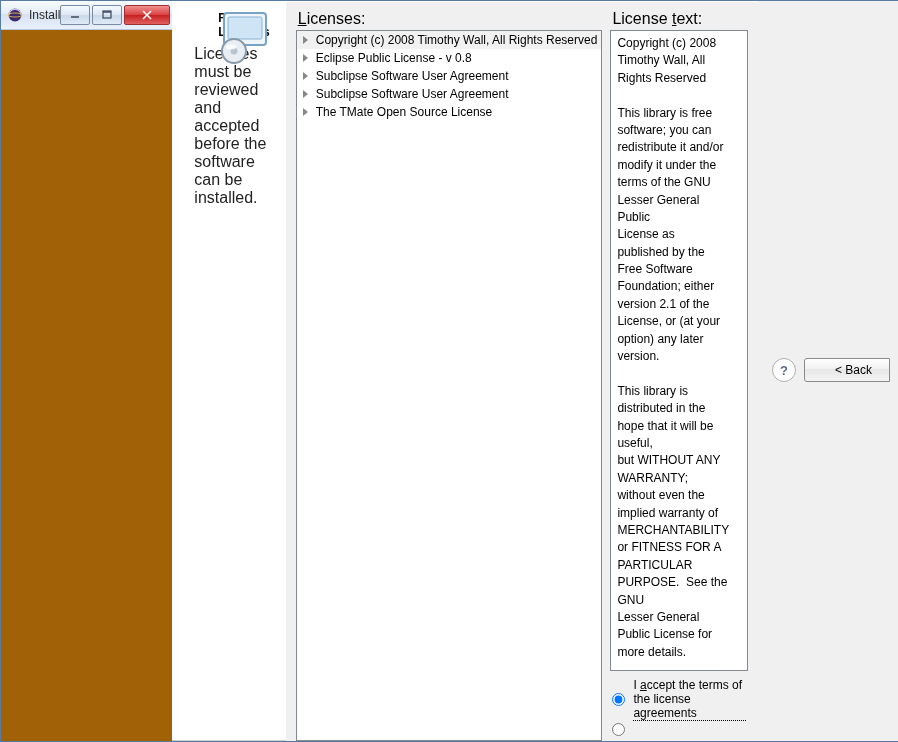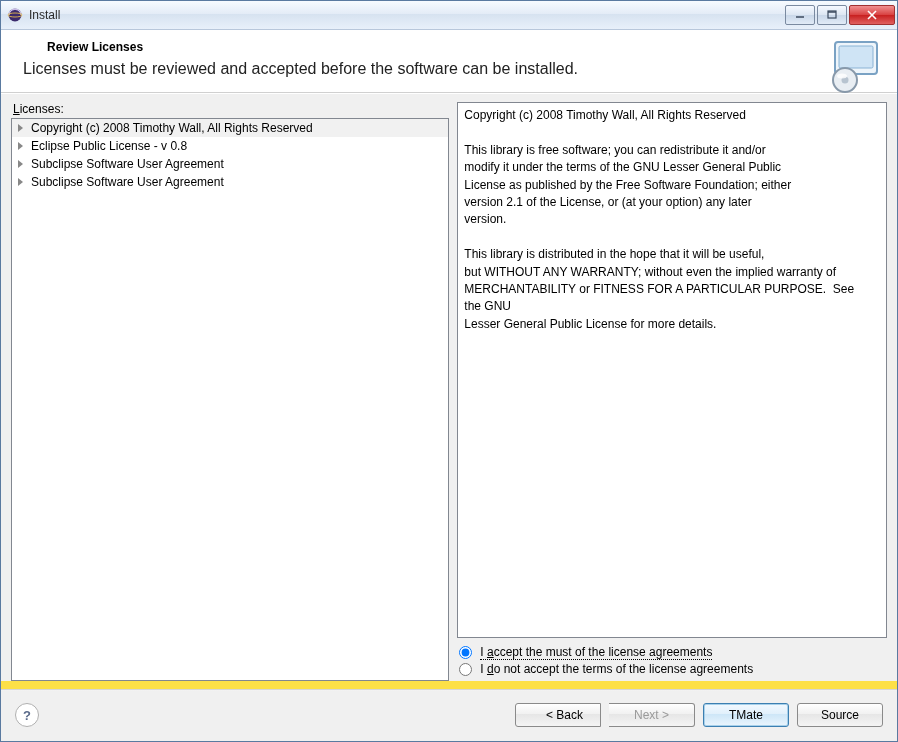--- a/index.html
+++ b/index.html
@@ -9,22 +9,22 @@
     font-size: 12px;
     background: #f0f0f0;
     color: #000;
     overflow: hidden;
   }
   .window {
     width: 898px; height: 742px;
     border: 1px solid #5a7aa0;
     box-sizing: border-box;
     display: flex;
-    flex-direction: column;
-    background: #fde047;
+    flex-direction: row;
+    background: #a16207;
   }
   
   .titlebar {
     height: 28px;
     background: linear-gradient(to bottom, #f7fbff 0%, #e4ecf7 45%, #d6e2f0 46%, #e8f0fa 100%);
     border-bottom: 1px solid #b8c7db;
     display: flex;
     align-items: center;
     padding: 0 2px 0 6px;
   }
@@ -92,21 +92,21 @@
     min-height: 0;
   }
   .col {
     display: flex;
     flex-direction: column;
     min-height: 0;
   }
   .col.left { flex: 1.02; }
   .col.right { flex: 1; }
   .col-label {
-    font-size: 12px;
+    font-size: 16px;
     margin-bottom: 2px;
     padding-left: 2px;
   }
   .col-label .mn { text-decoration: underline; }
   .listbox {
     flex: 1;
     border: 1px solid #828790;
     background: #fff;
     overflow-y: auto;
     min-height: 0;
@@ -283,45 +283,49 @@
             <span>Eclipse Public License - v 0.8</span>
           </div>
           <div class="license-item">
             <span class="twisty"></span>
             <span>Subclipse Software User Agreement</span>
           </div>
           <div class="license-item">
             <span class="twisty"></span>
             <span>Subclipse Software User Agreement</span>
           </div>
+          <div class="license-item">
+            <span class="twisty"></span>
+            <span>The TMate Open Source License</span>
+          </div>
         </div>
     </div>
 
     <div class="col right">
+      <div class="col-label">License <span class="mn">t</span>ext:</div>
       <div class="textbox">Copyright (c) 2008 Timothy Wall, All Rights Reserved
 
 This library is free software; you can redistribute it and/or
 modify it under the terms of the GNU Lesser General Public
 License as published by the Free Software Foundation; either
 version 2.1 of the License, or (at your option) any later
 version.
 
 This library is distributed in the hope that it will be useful,
 but WITHOUT ANY WARRANTY; without even the implied warranty of
 MERCHANTABILITY or FITNESS FOR A PARTICULAR PURPOSE.  See the GNU
 Lesser General Public License for more details.</div>
 
       <div class="radios">
         <label class="radio-row">
           <input type="radio" name="agree" id="accept-radio" checked="" style="">
-          <span class="dotted"><span>I </span><span class="mn">a</span><span>ccept the must of the license agreements</span></span>
+          <span class="dotted"><span>I </span><span class="mn">a</span><span>ccept the terms of the license agreements</span></span>
         </label>
         <label class="radio-row">
           <input type="radio" name="agree" id="reject-radio" style="">
-          <span><span>I </span><span class="mn">d</span><span>o not accept the terms of the license agreements</span></span>
         </label>
       </div>
     </div>
 
   </div>
 
   <div class="footer-sep"></div>
 
   <div class="footer">
     <div class="help-icon">?</div>

